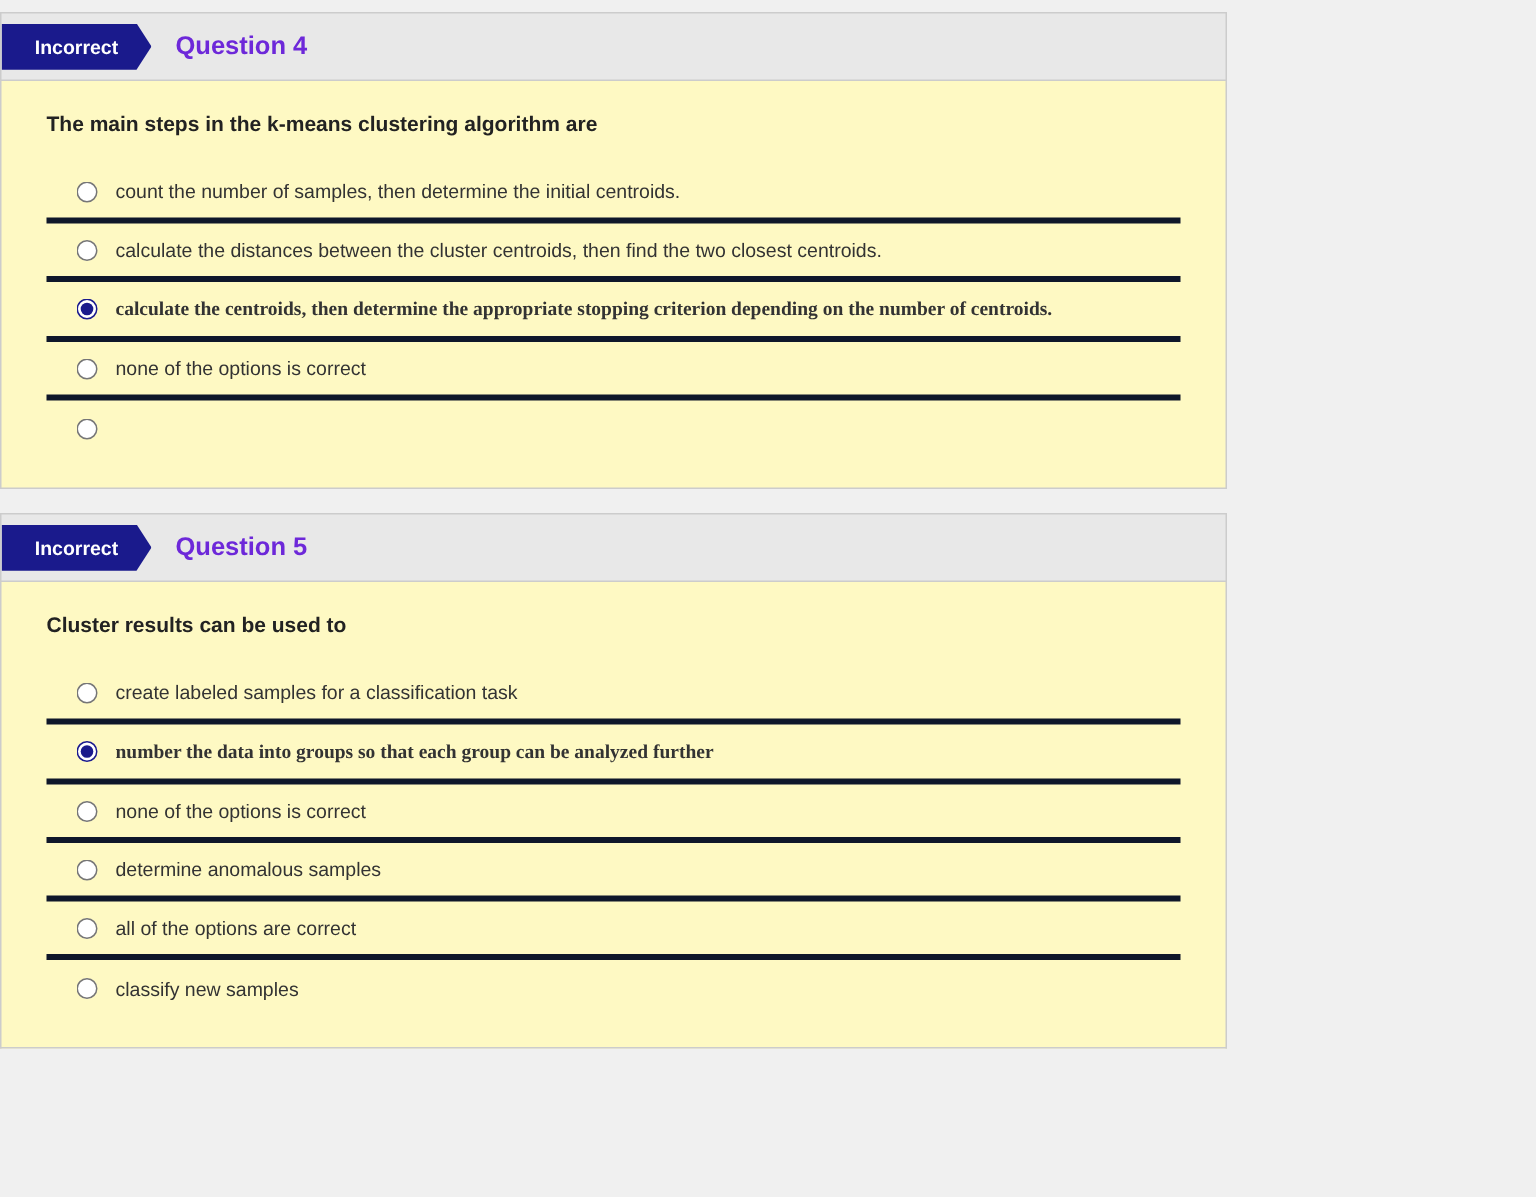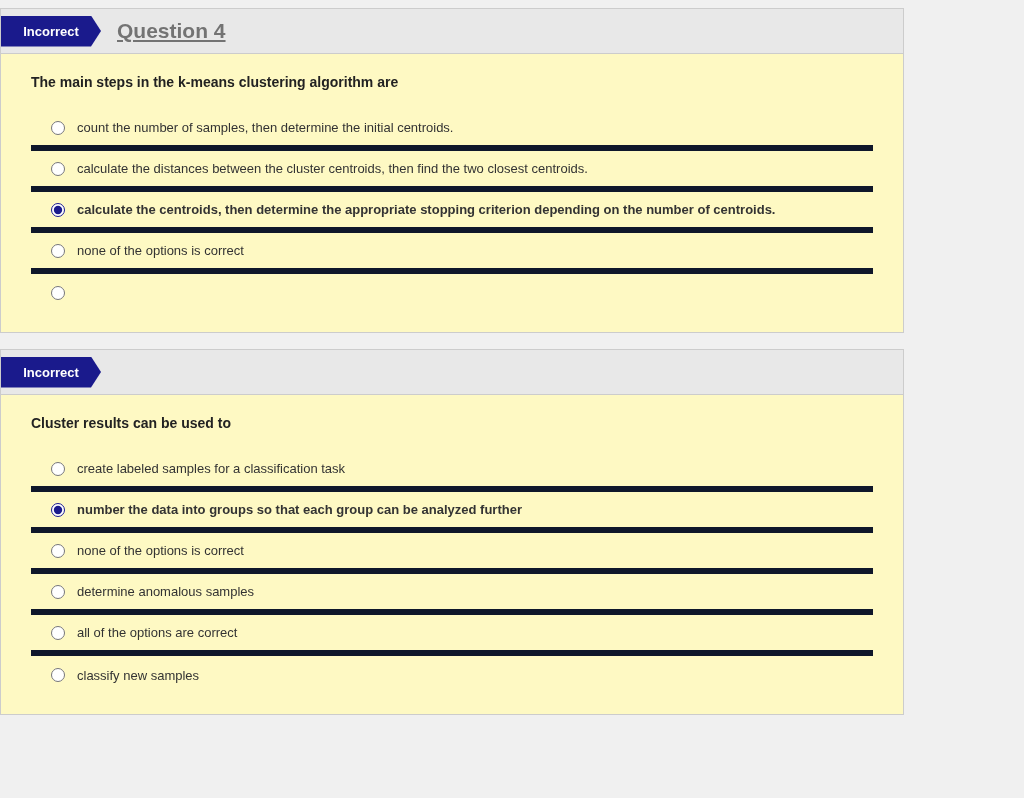--- a/index.html
+++ b/index.html
@@ -9,21 +9,21 @@
     }
 
     body {
       font-family: Arial, sans-serif;
       background-color: #f0f0f0;
       font-size: 14px;
       color: #333;
     }
 
     .page-container {
-      width: 904px;
+      width: 818px;
       min-height: 798px;
       background-color: #f0f0f0;
       padding: 8px 0;
     }
 
     .question-block {
       margin-bottom: 16px;
     }
 
     .question-header {
@@ -42,25 +42,24 @@
       font-weight: bold;
       padding: 8px 14px;
       display: inline-block;
       margin-right: 0;
       clip-path: polygon(0 0, 90% 0, 100% 50%, 90% 100%, 0 100%);
       min-width: 100px;
       text-align: center;
     }
 
     .question-title {
-      font-size: 21px;
+      font-size: 17px;
       font-weight: bold;
       padding: 10px 16px;
-      color: #737373;
-      text-decoration: underline;
+      color: #6d28d9;
     }
 
     .question-body {
       background-color: #fef9c3;
       border: 1px solid #ccc;
       border-top: none;
       padding: 20px 30px 20px 30px;
     }
 
     .question-text {
@@ -72,21 +71,21 @@
 
     .options-list {
       list-style: none;
       padding: 0;
     }
 
     .option-item {
       display: flex;
       align-items: center;
       padding: 10px 10px 10px 20px;
-      border-bottom: 6px solid #0f172a;
+      border-bottom: 4px solid #0f172a;
       min-height: 38px;
     }
 
     .option-item:last-child {
       border-bottom: none;
     }
 
     .option-item input[type="radio"] {
       margin-right: 12px;
       width: 14px;
@@ -96,20 +95,21 @@
       accent-color: #1a1a8c;
     }
 
     .option-label {
       font-size: 13px;
       color: #333;
     }
 
     .option-item.selected .option-label {
       font-weight: bold;
+      font-family: Liberation Serif, serif;
     }
   </style>
 </head>
 <body>
 
 <div class="page-container">
 <div class="question-block">
       <div class="question-header">
         <span class="incorrect-badge">Incorrect</span>
         <span class="question-title">Question 4</span>
@@ -135,20 +135,21 @@
           </li>
           <li class="option-item">
             <input type="radio" name="q4" style="">
           </li>
         </ul>
       </div>
     </div>
     <div class="question-block">
       <div class="question-header">
         <span class="incorrect-badge">Incorrect</span>
+        <span class="question-title">Question 5</span>
       </div>
       <div class="question-body">
         <div class="question-text">Cluster results can be used to</div>
         <ul class="options-list">
           <li class="option-item">
             <input type="radio" name="q5" style="">
             <span class="option-label">create labeled samples for a classification task</span>
           </li>
           <li class="option-item selected">
             <input type="radio" name="q5" checked="" style="">

